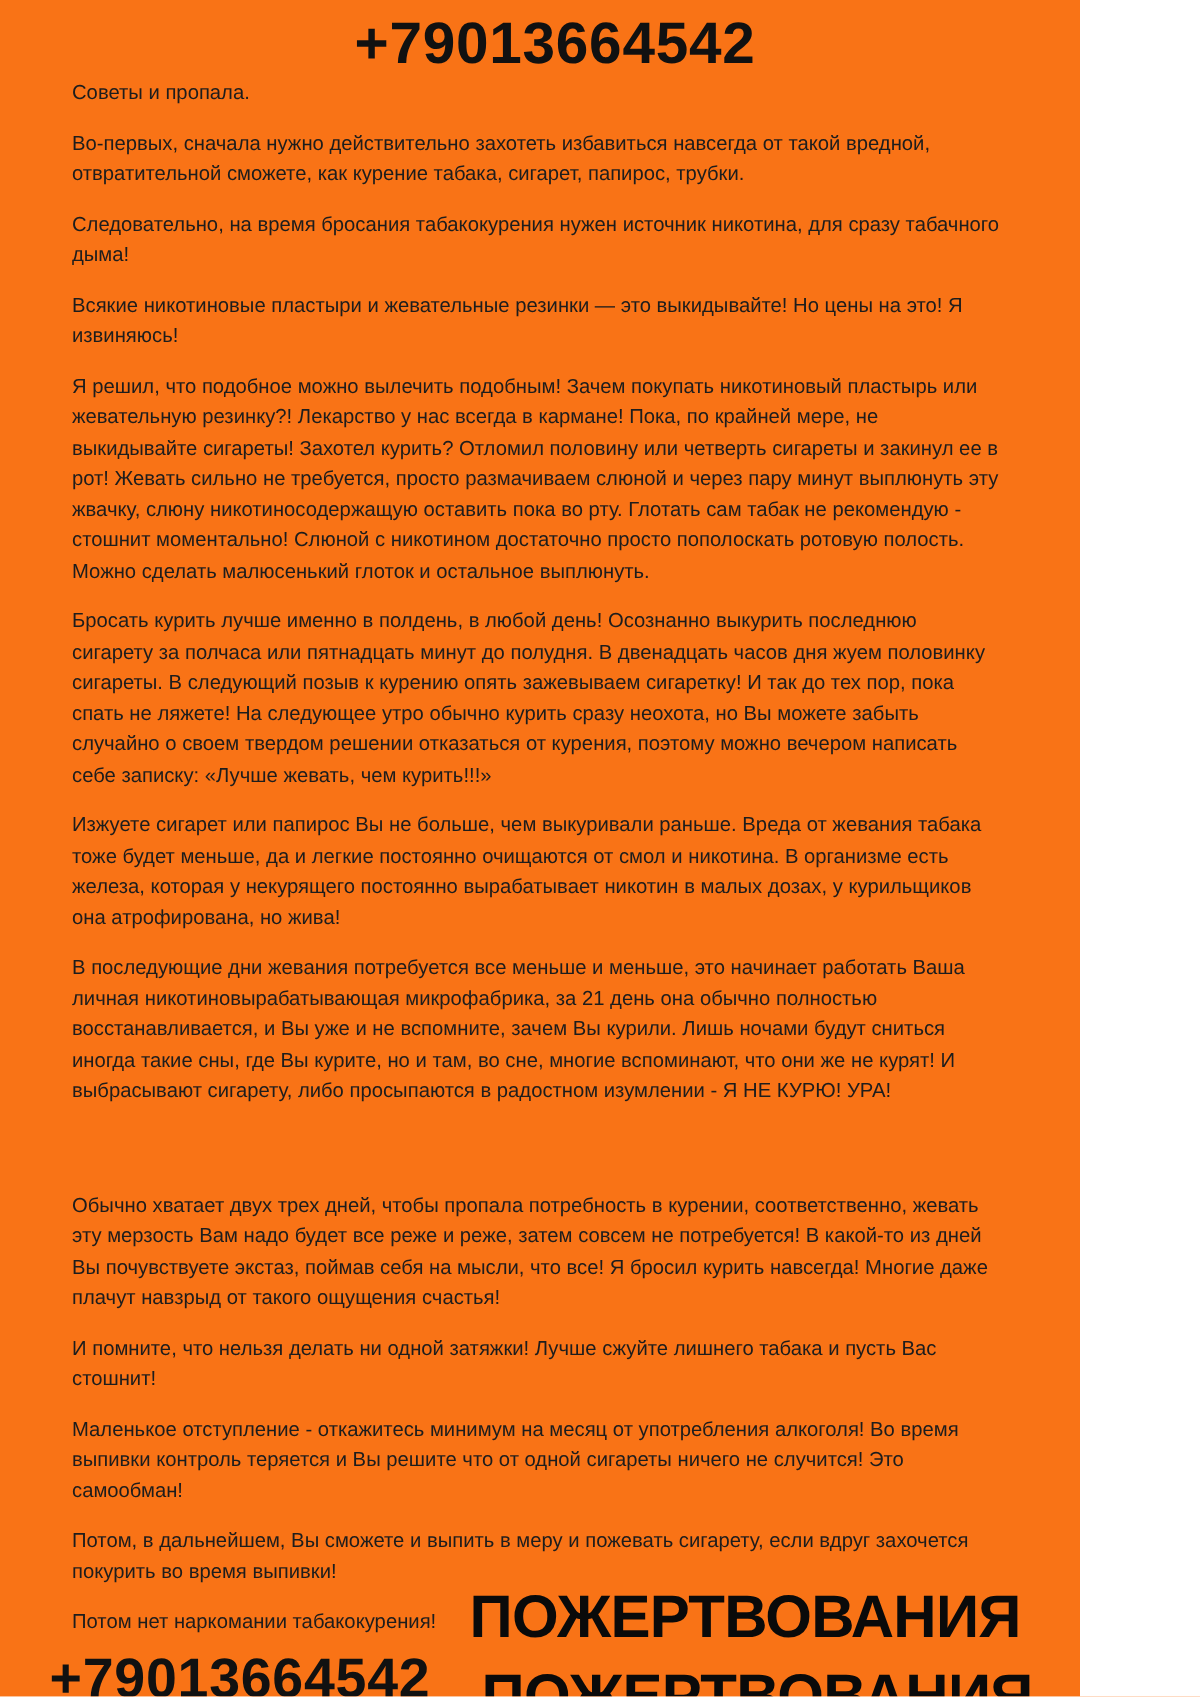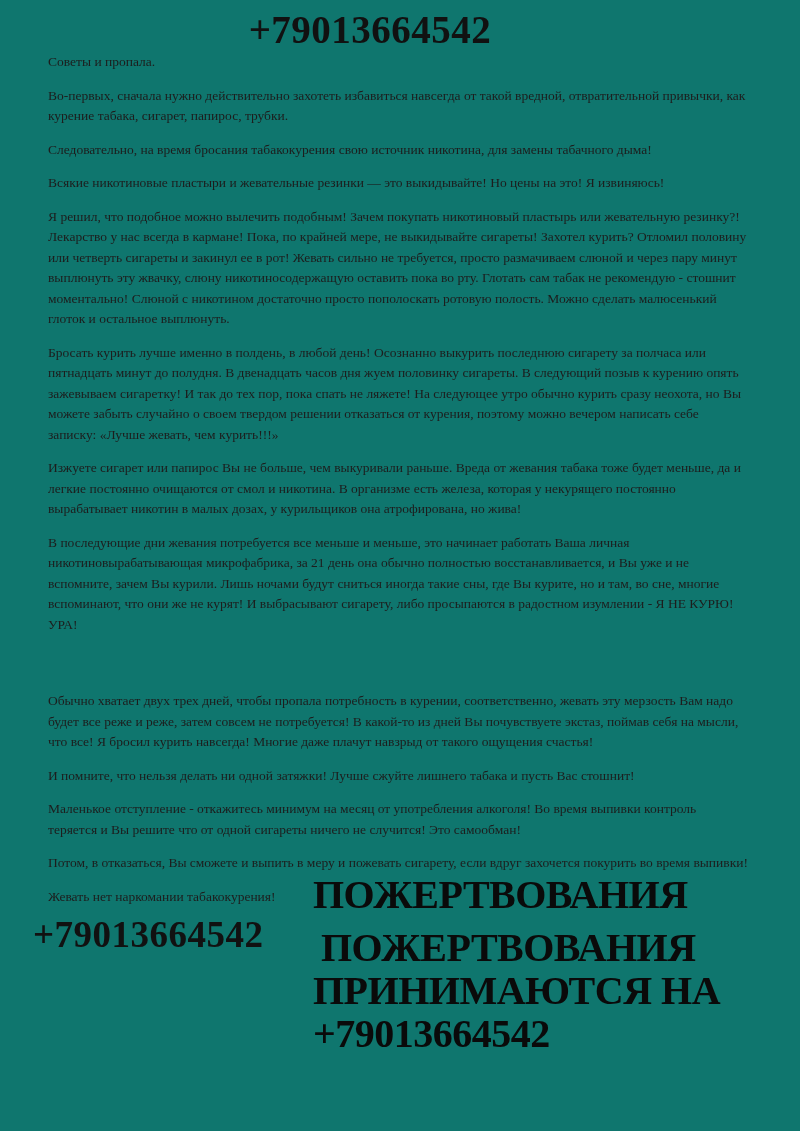--- a/index.html
+++ b/index.html
@@ -2,25 +2,25 @@
 <html lang="ru"><head>
 <meta charset="utf-8">
 <style>
   html, body {
     margin: 0;
     padding: 0;
     background: #ffffff;
   }
   .page {
     position: relative;
-    width: 800px;
+    width: 720px;
     height: 1131px;
-    background: #0f766e;
+    background: #f97316;
     overflow: hidden;
-    font-family: Liberation Serif, serif;
+    font-family: Liberation Sans, sans-serif;
     color: #1d1d1d;
   }
   .top-phone {
     width: 740px;
     margin-top: 8px;
     text-align: center;
     font-size: 39px;
     font-weight: bold;
     line-height: 44px;
     letter-spacing: 0.5px;
@@ -76,35 +76,35 @@
 </style>
 </head>
 <body>
 
 <div class="page">
 
   <div class="top-phone">+79013664542</div>
 
   <div class="content">
     <p class="heading-line">Советы и пропала.</p>
-    <p>Во-первых, сначала нужно действительно захотеть избавиться навсегда от такой вредной, отвратительной привычки, как курение табака, сигарет, папирос, трубки.</p>
-    <p>Следовательно, на время бросания табакокурения свою источник никотина, для замены табачного дыма!</p>
+    <p>Во-первых, сначала нужно действительно захотеть избавиться навсегда от такой вредной, отвратительной сможете, как курение табака, сигарет, папирос, трубки.</p>
+    <p>Следовательно, на время бросания табакокурения нужен источник никотина, для сразу табачного дыма!</p>
     <p>Всякие никотиновые пластыри и жевательные резинки — это выкидывайте! Но цены на это! Я извиняюсь!</p>
     <p>Я решил, что подобное можно вылечить подобным! Зачем покупать никотиновый пластырь или жевательную резинку?! Лекарство у нас всегда в кармане! Пока, по крайней мере, не выкидывайте сигареты! Захотел курить? Отломил половину или четверть сигареты и закинул ее в рот! Жевать сильно не требуется, просто размачиваем слюной и через пару минут выплюнуть эту жвачку, слюну никотиносодержащую оставить пока во рту. Глотать сам табак не рекомендую - стошнит моментально! Слюной с никотином достаточно просто пополоскать ротовую полость. Можно сделать малюсенький глоток и остальное выплюнуть.</p>
     <p>Бросать курить лучше именно в полдень, в любой день! Осознанно выкурить последнюю сигарету за полчаса или пятнадцать минут до полудня. В двенадцать часов дня жуем половинку сигареты. В следующий позыв к курению опять зажевываем сигаретку! И так до тех пор, пока спать не ляжете! На следующее утро обычно курить сразу неохота, но Вы можете забыть случайно о своем твердом решении отказаться от курения, поэтому можно вечером написать себе записку: «Лучше жевать, чем курить!!!»</p>
     <p>Изжуете сигарет или папирос Вы не больше, чем выкуривали раньше. Вреда от жевания табака тоже будет меньше, да и легкие постоянно очищаются от смол и никотина. В организме есть железа, которая у некурящего постоянно вырабатывает никотин в малых дозах, у курильщиков она атрофирована, но жива!</p>
     <p>В последующие дни жевания потребуется все меньше и меньше, это начинает работать Ваша личная никотиновырабатывающая микрофабрика, за 21 день она обычно полностью восстанавливается, и Вы уже и не вспомните, зачем Вы курили. Лишь ночами будут сниться иногда такие сны, где Вы курите, но и там, во сне, многие вспоминают, что они же не курят! И выбрасывают сигарету, либо просыпаются в радостном изумлении - Я НЕ КУРЮ! УРА!</p>
     <p class="gap-before">Обычно хватает двух трех дней, чтобы пропала потребность в курении, соответственно, жевать эту мерзость Вам надо будет все реже и реже, затем совсем не потребуется! В какой-то из дней Вы почувствуете экстаз, поймав себя на мысли, что все! Я бросил курить навсегда! Многие даже плачут навзрыд от такого ощущения счастья!</p>
     <p>И помните, что нельзя делать ни одной затяжки! Лучше сжуйте лишнего табака и пусть Вас стошнит!</p>
     <p>Маленькое отступление - откажитесь минимум на месяц от употребления алкоголя! Во время выпивки контроль теряется и Вы решите что от одной сигареты ничего не случится! Это самообман!</p>
-    <p>Потом, в отказаться, Вы сможете и выпить в меру и пожевать сигарету, если вдруг захочется покурить во время выпивки!</p>
+    <p>Потом, в дальнейшем, Вы сможете и выпить в меру и пожевать сигарету, если вдруг захочется покурить во время выпивки!</p>
   </div>
 
   <div class="footer">
-    <p class="footer-slogan">Жевать нет наркомании табакокурения!</p>
+    <p class="footer-slogan">Потом нет наркомании табакокурения!</p>
     <div class="footer-phone">+79013664542</div>
 
     <div class="donation-block">
       <div>ПОЖЕРТВОВАНИЯ</div>
       <div class="line-indent">ПОЖЕРТВОВАНИЯ</div>
       <div>ПРИНИМАЮТСЯ НА</div>
       <div>+79013664542</div>
     </div>
   </div>
 

